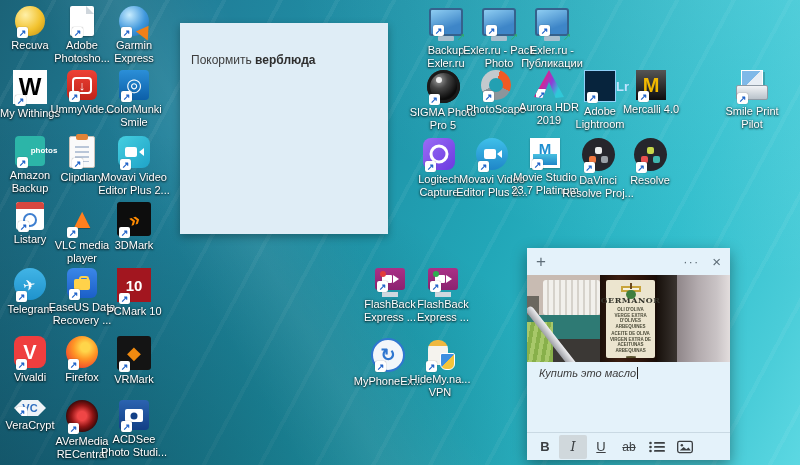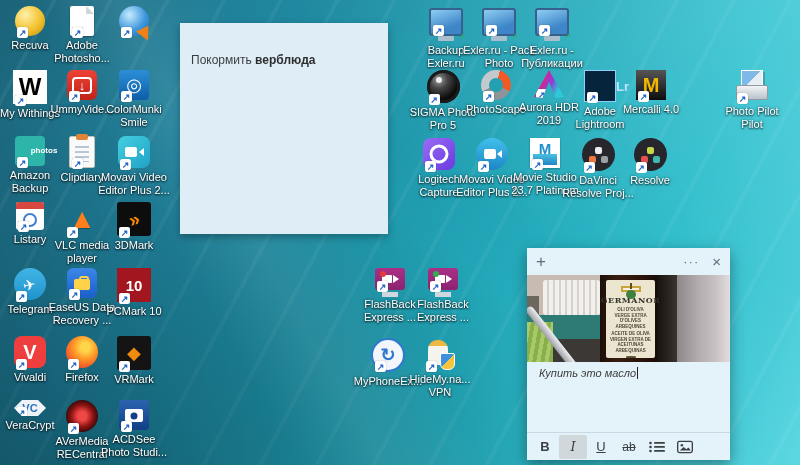--- a/index.html
+++ b/index.html
@@ -280,20 +280,22 @@
         <span class="sc">↗</span>
       </div>
       <div class="dlabel">Adobe
 Photosho...</div>
     </div>
     <div class="dicon" style="left: 96px; top: 6px;">
       <div class="art a-garmin">
         <span class="g"></span>
         <span class="sc">↗</span>
       </div>
+      <div class="dlabel">Garmin
+Express</div>
     </div>
     <div class="dicon" style="left: -8px; top: 70px;">
       <div class="art a-withings">
         <span class="g">W</span>
         <span class="sc">↗</span>
       </div>
       <div class="dlabel">My Withings</div>
     </div>
     <div class="dicon" style="left: 44px; top: 70px;">
       <div class="art a-ummy">
@@ -481,21 +483,21 @@
         <span class="g">M</span>
         <span class="sc">↗</span>
       </div>
       <div class="dlabel">Mercalli 4.0</div>
     </div>
     <div class="dicon" style="left: 714px; top: 70px;">
       <div class="art a-printpilot">
         <span class="g"></span>
         <span class="sc">↗</span>
       </div>
-      <div class="dlabel">Photo Pilot
+      <div class="dlabel">Smile Print
 Pilot</div>
     </div>
     <div class="dicon" style="left: 401px; top: 138px;">
       <div class="art a-logitech">
         <span class="g"></span>
         <span class="sc">↗</span>
       </div>
       <div class="dlabel">Logitech
 Capture</div>
     </div>

